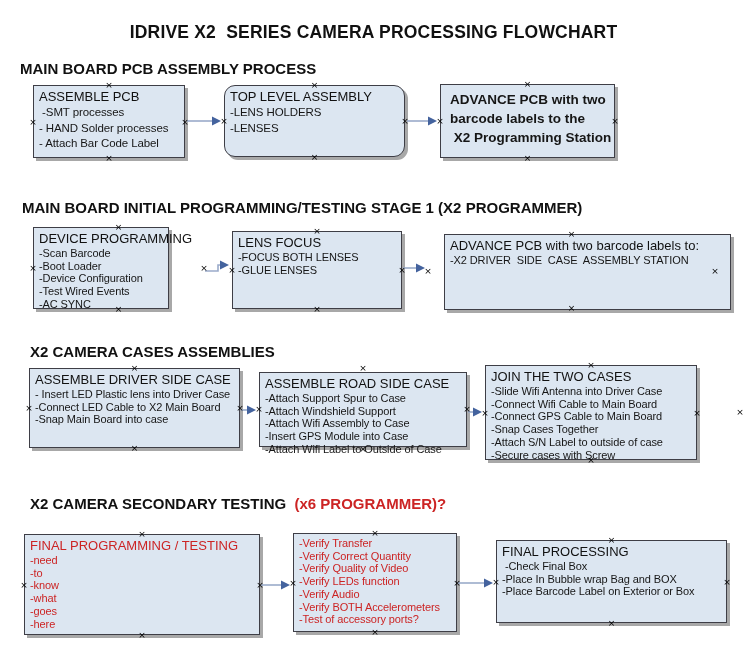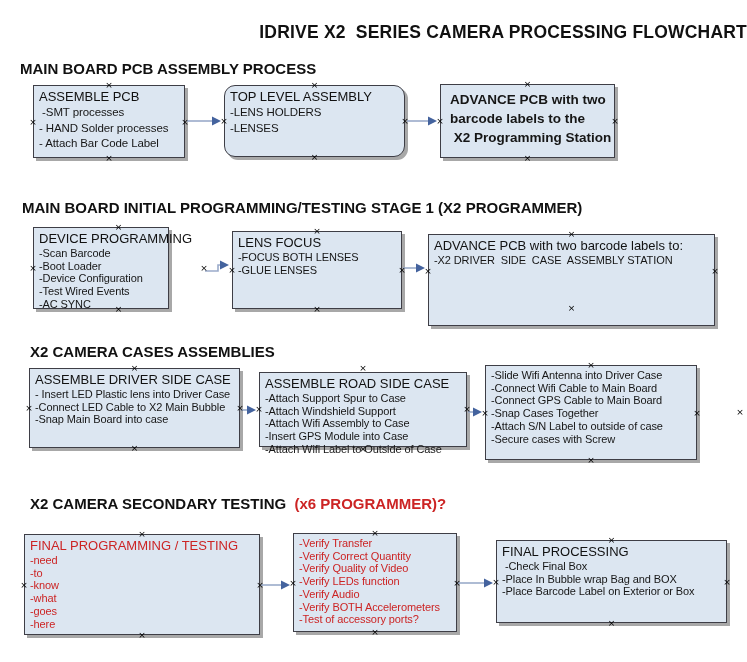--- a/index.html
+++ b/index.html
@@ -5,21 +5,21 @@
   :root{
     --box-fill:#dce6f1; --box-border:#3e3e46; --box-shadow:#a8a8a8;
     --arrow-line:#9aabca; --arrow-head:#44639e; --red:#cc2424; --black:#111111;
   }
   html,body{margin:0;padding:0;background:#ffffff;}
   .canvas{
     position:relative; width:747px; height:662px; background:#ffffff; overflow:hidden;
     font-family:"Liberation Sans","DejaVu Sans",sans-serif; color:var(--black);
   }
   .page-title{
-    position:absolute; top:22px; left:0; width:747px; text-align:right;
+    position:absolute; top:22px; left:0; width:747px; text-align:center;
     font-size:17.5px; font-weight:bold; letter-spacing:0.2px; white-space:pre; color:#111;
   }
   .sec-header{
     position:absolute; font-size:15px; font-weight:bold; white-space:pre; color:#111;
   }
   .sec-header .red-suffix{ color:var(--red); }
   .box{
     position:absolute; background:var(--box-fill);
     border:1.5px solid var(--box-border);
     box-shadow:3px 3px 0 var(--box-shadow);
@@ -75,39 +75,40 @@
         <div class="box-item">-Boot Loader</div>
         <div class="box-item">-Device Configuration</div>
         <div class="box-item">-Test Wired Events</div>
         <div class="box-item">-AC SYNC</div>
       </div>
       <div class="box" style="left: 232px; top: 231px; width: 170px; height: 78px;">
         <div class="box-title">LENS FOCUS</div>
         <div class="box-item">-FOCUS BOTH LENSES</div>
         <div class="box-item">-GLUE LENSES</div>
       </div>
-      <div class="box" style="left: 428px; top: 234px; width: 287px; height: 92px;">
+      <div class="box" style="left: 444px; top: 234px; width: 287px; height: 76px;">
         <div class="box-title">ADVANCE PCB with two barcode labels to:</div>
         <div class="box-item">-X2 DRIVER  SIDE  CASE  ASSEMBLY STATION</div>
       </div>
       <div class="box" style="left: 29px; top: 368px; width: 211px; height: 80px;">
         <div class="box-title">ASSEMBLE DRIVER SIDE CASE</div>
         <div class="box-item">- Insert LED Plastic lens into Driver Case</div>
-        <div class="box-item">-Connect LED Cable to X2 Main Bubble</div>
+        <div class="box-item">-Connect LED Cable to X2 Main Board</div>
         <div class="box-item">-Snap Main Board into case</div>
       </div>
       <div class="box" style="left: 259px; top: 372px; width: 208px; height: 75px;">
         <div class="box-title">ASSEMBLE ROAD SIDE CASE</div>
         <div class="box-item">-Attach Support Spur to Case</div>
         <div class="box-item">-Attach Windshield Support</div>
         <div class="box-item">-Attach Wifi Assembly to Case</div>
         <div class="box-item">-Insert GPS Module into Case</div>
         <div class="box-item">-Attach Wifi Label to Outside of Case</div>
       </div>
       <div class="box" style="left: 485px; top: 365px; width: 212px; height: 95px;">
+        <div class="box-title">JOIN THE TWO CASES</div>
         <div class="box-item">-Slide Wifi Antenna into Driver Case</div>
         <div class="box-item">-Connect Wifi Cable to Main Board</div>
         <div class="box-item">-Connect GPS Cable to Main Board</div>
         <div class="box-item">-Snap Cases Together</div>
         <div class="box-item">-Attach S/N Label to outside of case</div>
         <div class="box-item">-Secure cases with Screw</div>
       </div>
       <div class="box red" style="left: 24px; top: 534px; width: 236px; height: 101px;">
         <div class="box-title">FINAL PROGRAMMING / TESTING</div>
         <div class="box-item">-need</div>

